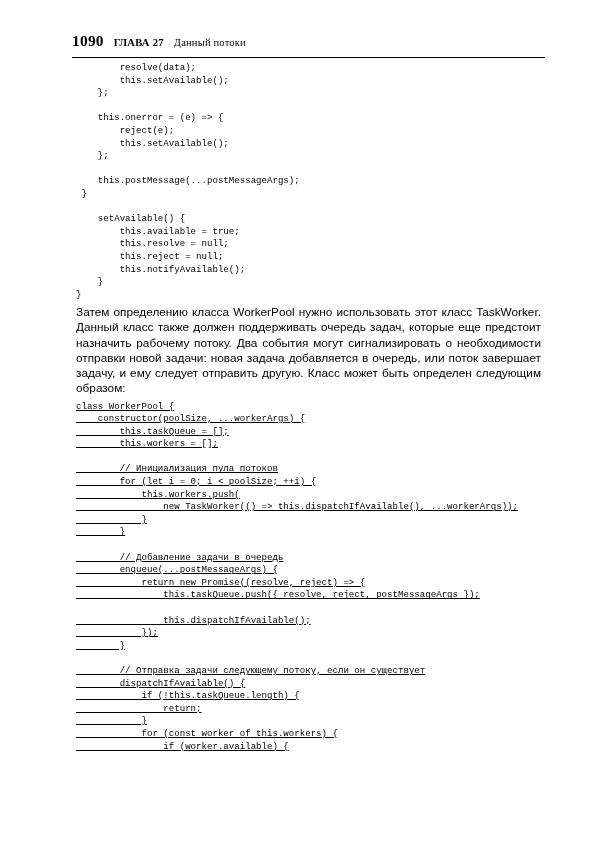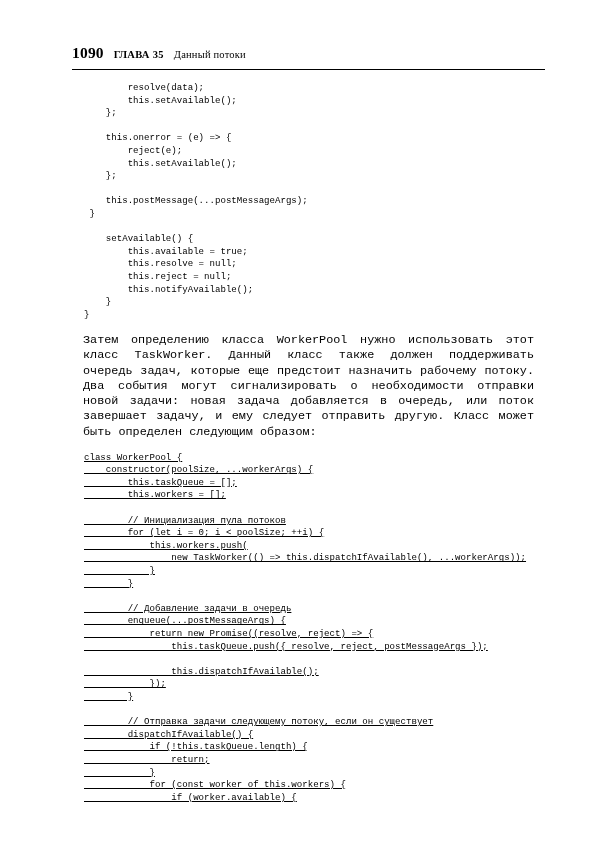--- a/index.html
+++ b/index.html
@@ -15,21 +15,21 @@
     position: relative;
     overflow: hidden;
   }
   .page {
     position: absolute;
     left: 0;
     top: 0;
     width: 600px;
     height: 808px;
     box-sizing: border-box;
-    padding: 44px 55px 20px 72px;
+    padding: 32px 55px 20px 72px;
   }
   .header {
     display: flex;
     align-items: baseline;
     gap: 10px;
     border-bottom: 1.4px solid #000;
     padding-bottom: 7px;
   }
   .header .folio {
     font-family: "Liberation Serif", serif;
@@ -45,53 +45,53 @@
   }
   .header .chapter-title {
     font-family: "Liberation Serif", serif;
     font-size: 10.5px;
     letter-spacing: 0.2px;
   }
   pre.code {
     font-family: "Liberation Mono", monospace;
     font-size: 9.1px;
     line-height: 12.6px;
-    margin: 12px;
+    margin: 4px;
     white-space: pre;
     color: #000;
     letter-spacing: 0px;
   }
   .code-block-1 {
     margin-top: 20px;
   }
   p.body-text {
-    font-family: Liberation Mono, monospace;
+    font-family: Liberation Sans, sans-serif;
     font-size: 11.8px;
     line-height: 15.2px;
     text-align: justify;
-    margin: 11px;
+    margin: 4px;
     text-indent: 0;
   }
   .para-1 {
     margin-top: 23px;
     margin-bottom: 0;
   }
   .code-block-2 {
     margin-top: 16px;
     text-decoration: underline;
   }
 </style>
 </head>
 <body>
 
 <div class="page">
 
   <div class="header">
     <span class="folio">1090</span>
-    <span class="chapter">ГЛАВА 35</span>
+    <span class="chapter">ГЛАВА 27</span>
     <span class="chapter-title">Данный потоки</span>
   </div>
 
   <pre class="code code-block-1">        resolve(data);
         this.setAvailable();
     };
 
     this.onerror = (e) =&gt; {
         reject(e);
         this.setAvailable();

